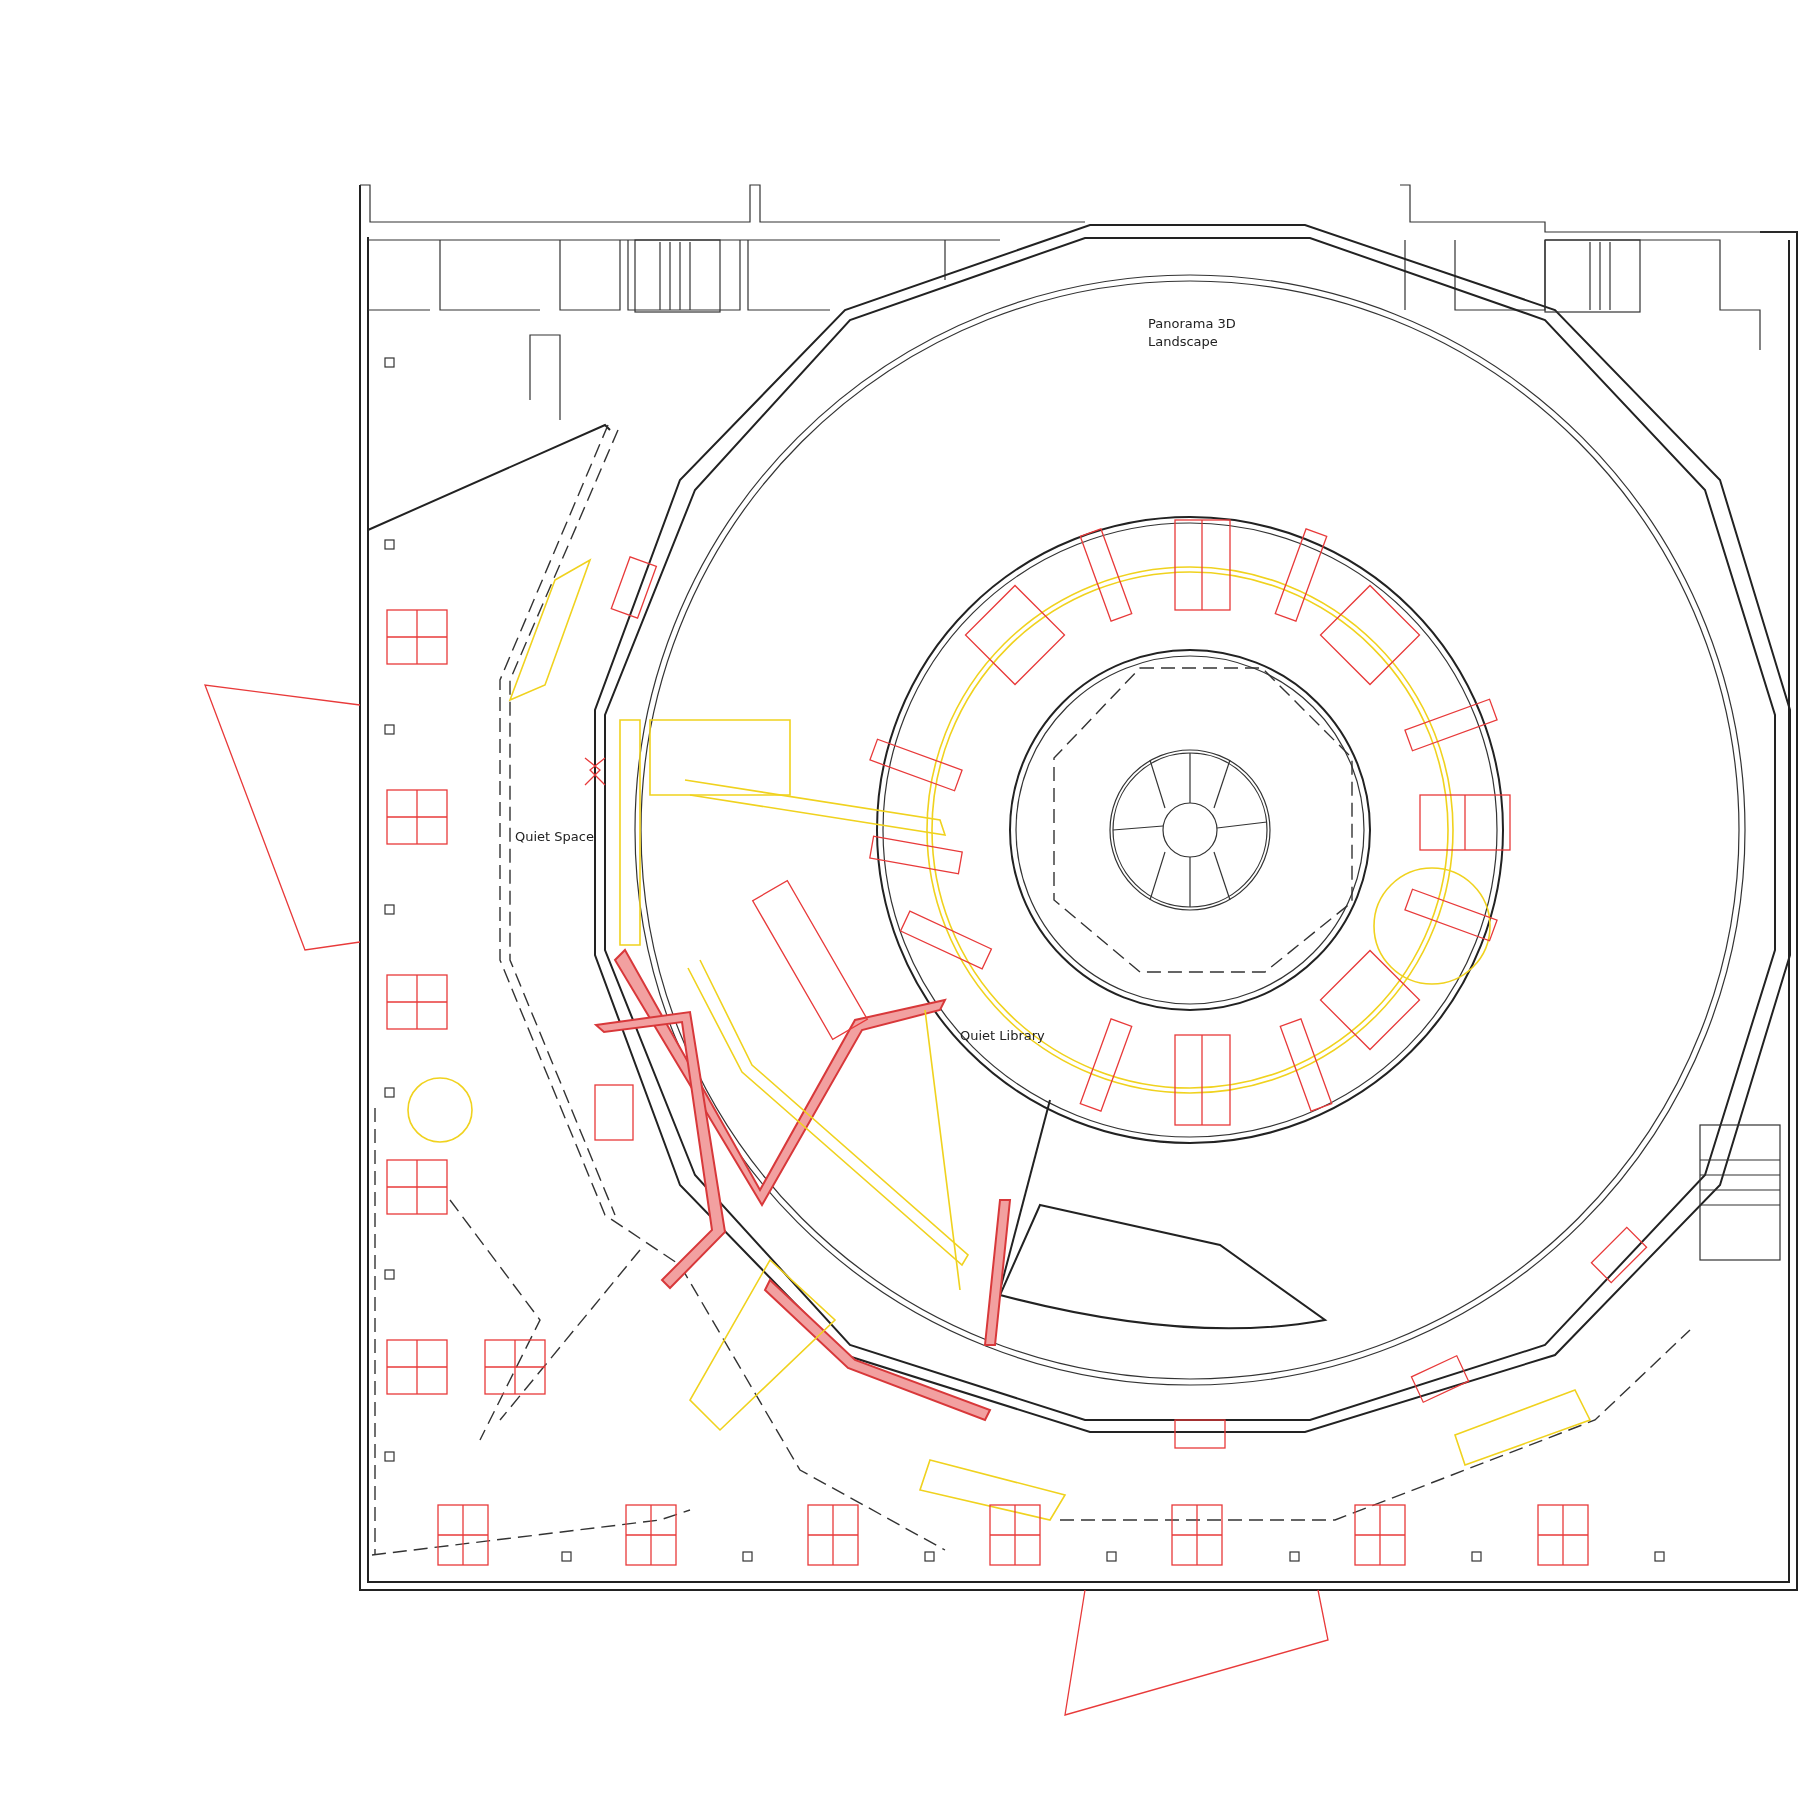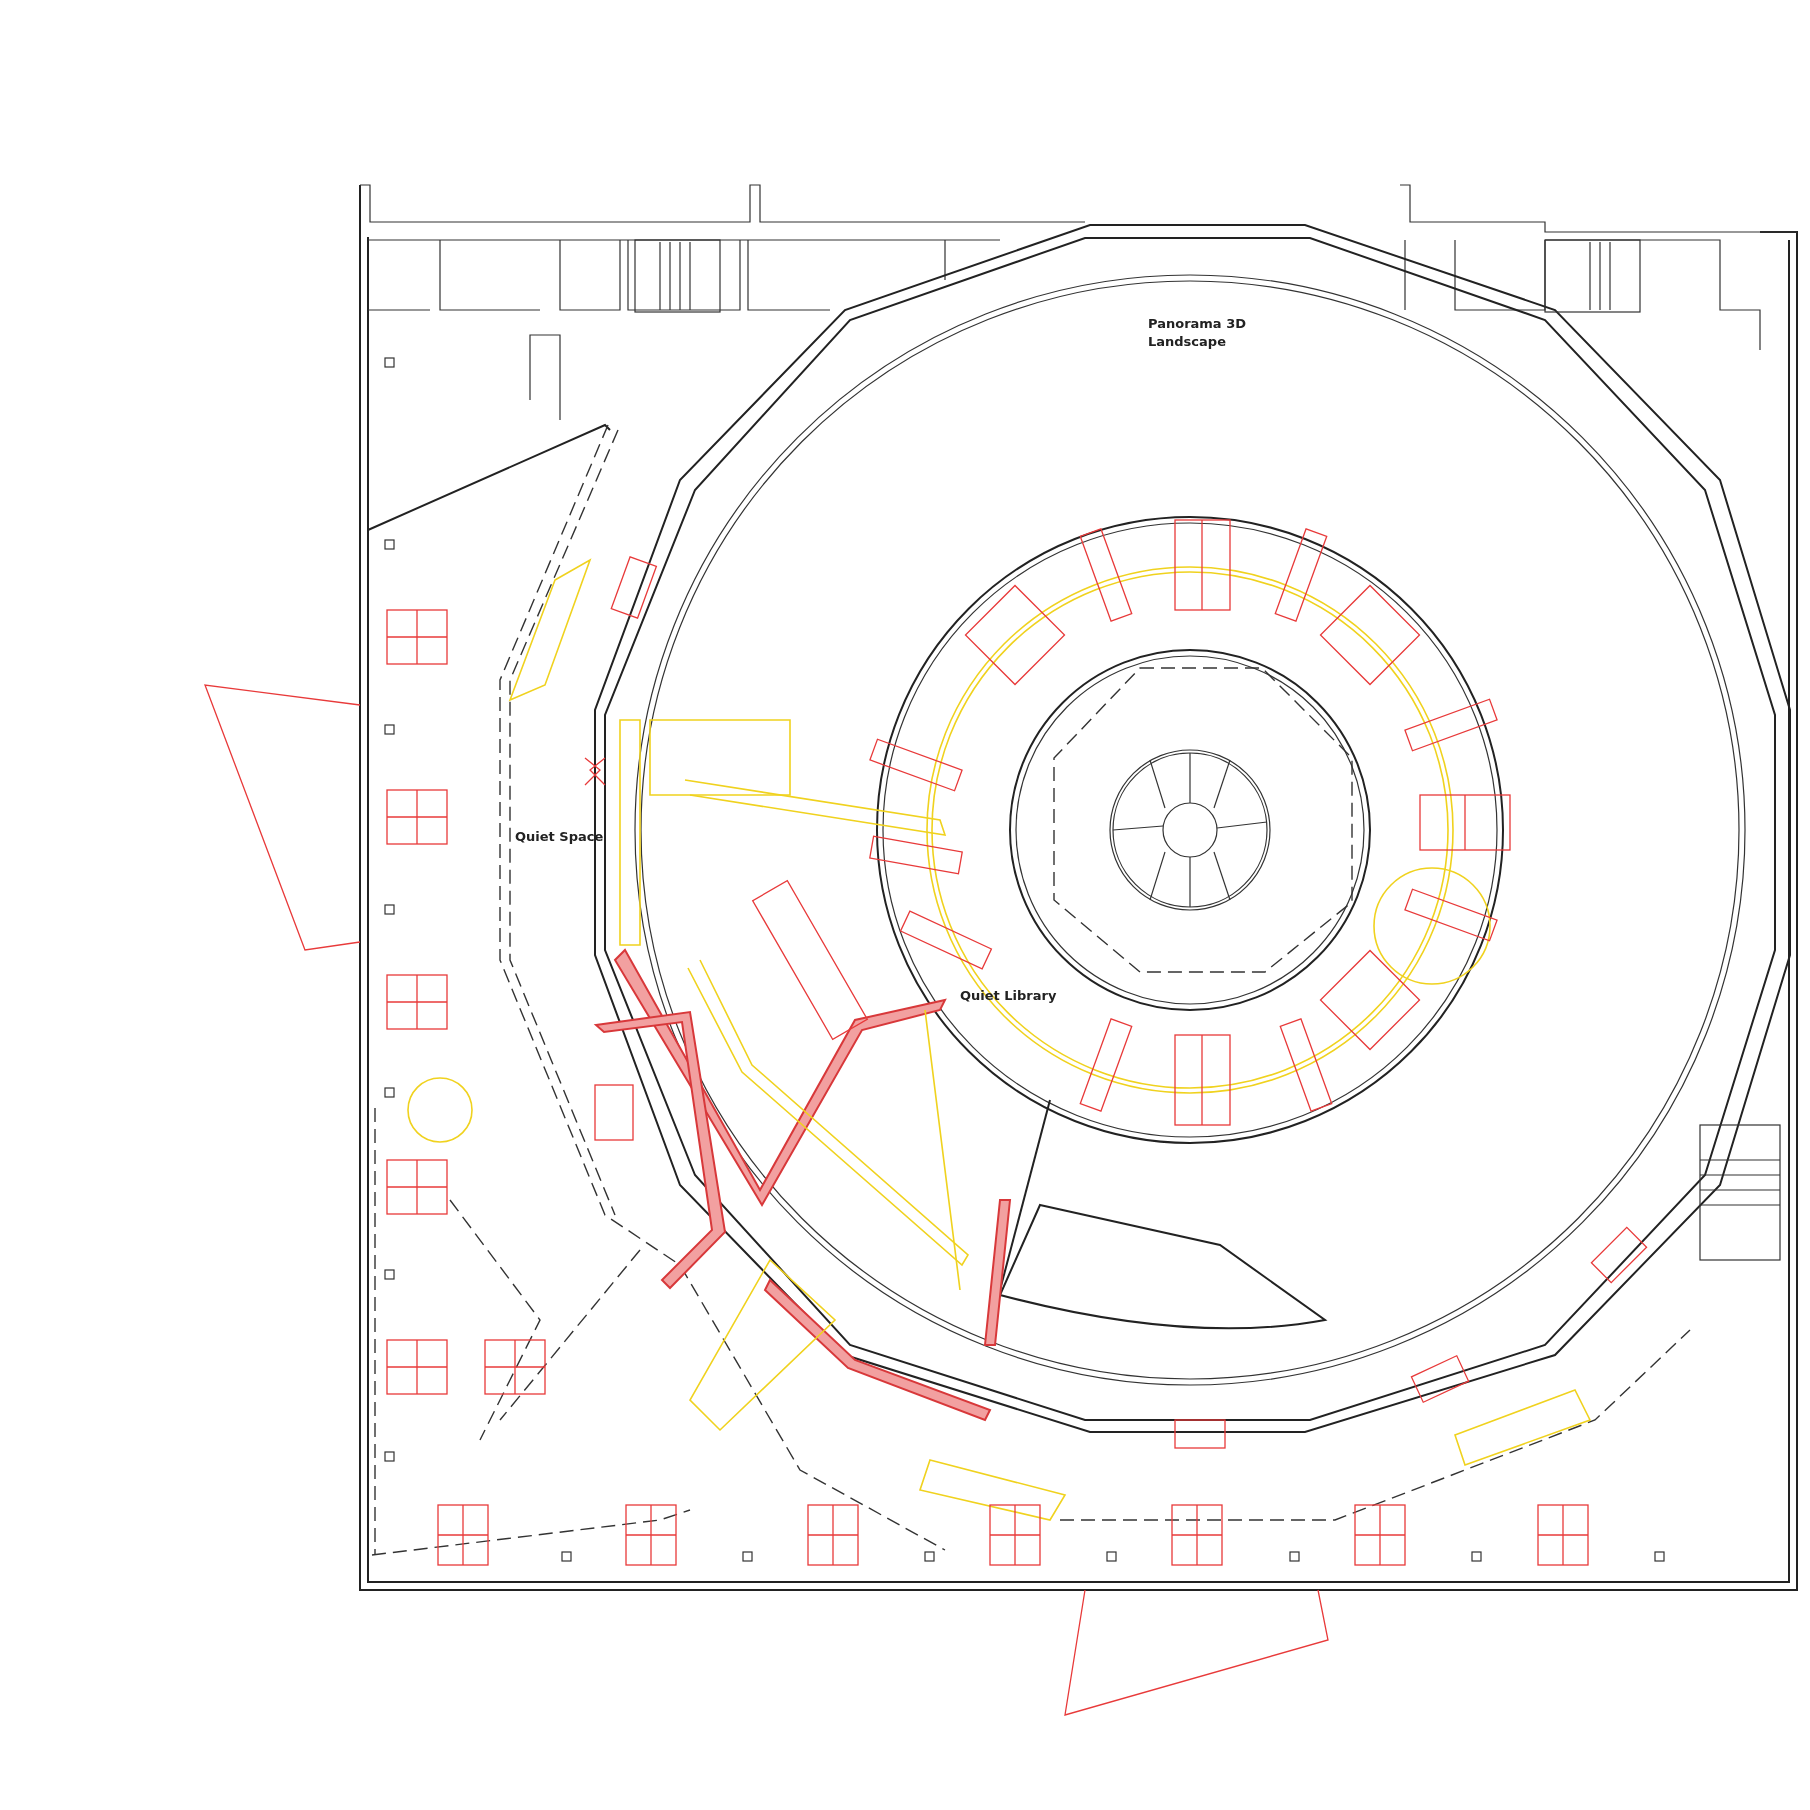--- a/index.html
+++ b/index.html
@@ -1,18 +1,18 @@
 <!DOCTYPE html>
 <html><head>
 <meta charset="utf-8">
 <style>
   html, body { margin:0; padding:0; background:#ffffff; }
   body { width:1810px; height:1810px; position:relative; overflow:hidden; font-family:"Liberation Sans", sans-serif; }
   svg { position:absolute; left:0; top:0; }
-  .lbl { position:absolute; font-size:13px; color:#222; line-height:18px; font-family:"DejaVu Sans", sans-serif;font-weight:bold; }
+  .lbl { position:absolute; font-size:13px; color:#222; line-height:18px; font-family:"DejaVu Sans", sans-serif; }
   .wall { fill:none; stroke:#222; stroke-width:2; }
   .thin { fill:none; stroke:#333; stroke-width:1.2; }
   .dash { fill:none; stroke:#333; stroke-width:1.4; stroke-dasharray:14 7; }
   .red { fill:none; stroke:#e83a3a; stroke-width:1.3; }
   .redthick { fill:#f2a0a0; stroke:#d8383a; stroke-width:2; }
   .yel { fill:none; stroke:#f0d21e; stroke-width:1.6; }
   .col { fill:#fff; stroke:#333; stroke-width:1.2; }
 </style>
 </head>
 <body>
@@ -211,13 +211,13 @@
       <line x1="1700" y1="1190" x2="1780" y2="1190"></line>
       <line x1="1700" y1="1205" x2="1780" y2="1205"></line>
   </g>
 </svg>
 
 <div class="lbl" style="left:1148px; top:315px;">
   <div>Panorama 3D</div>
   <div>Landscape</div>
 </div>
 <div class="lbl" style="left:515px; top:828px;">Quiet Space</div>
-<div class="lbl" style="left:960px; top:987px;">Quiet Library</div>
+<div class="lbl" style="left:960px; top:1027px;">Quiet Library</div>
 
 </body></html>

